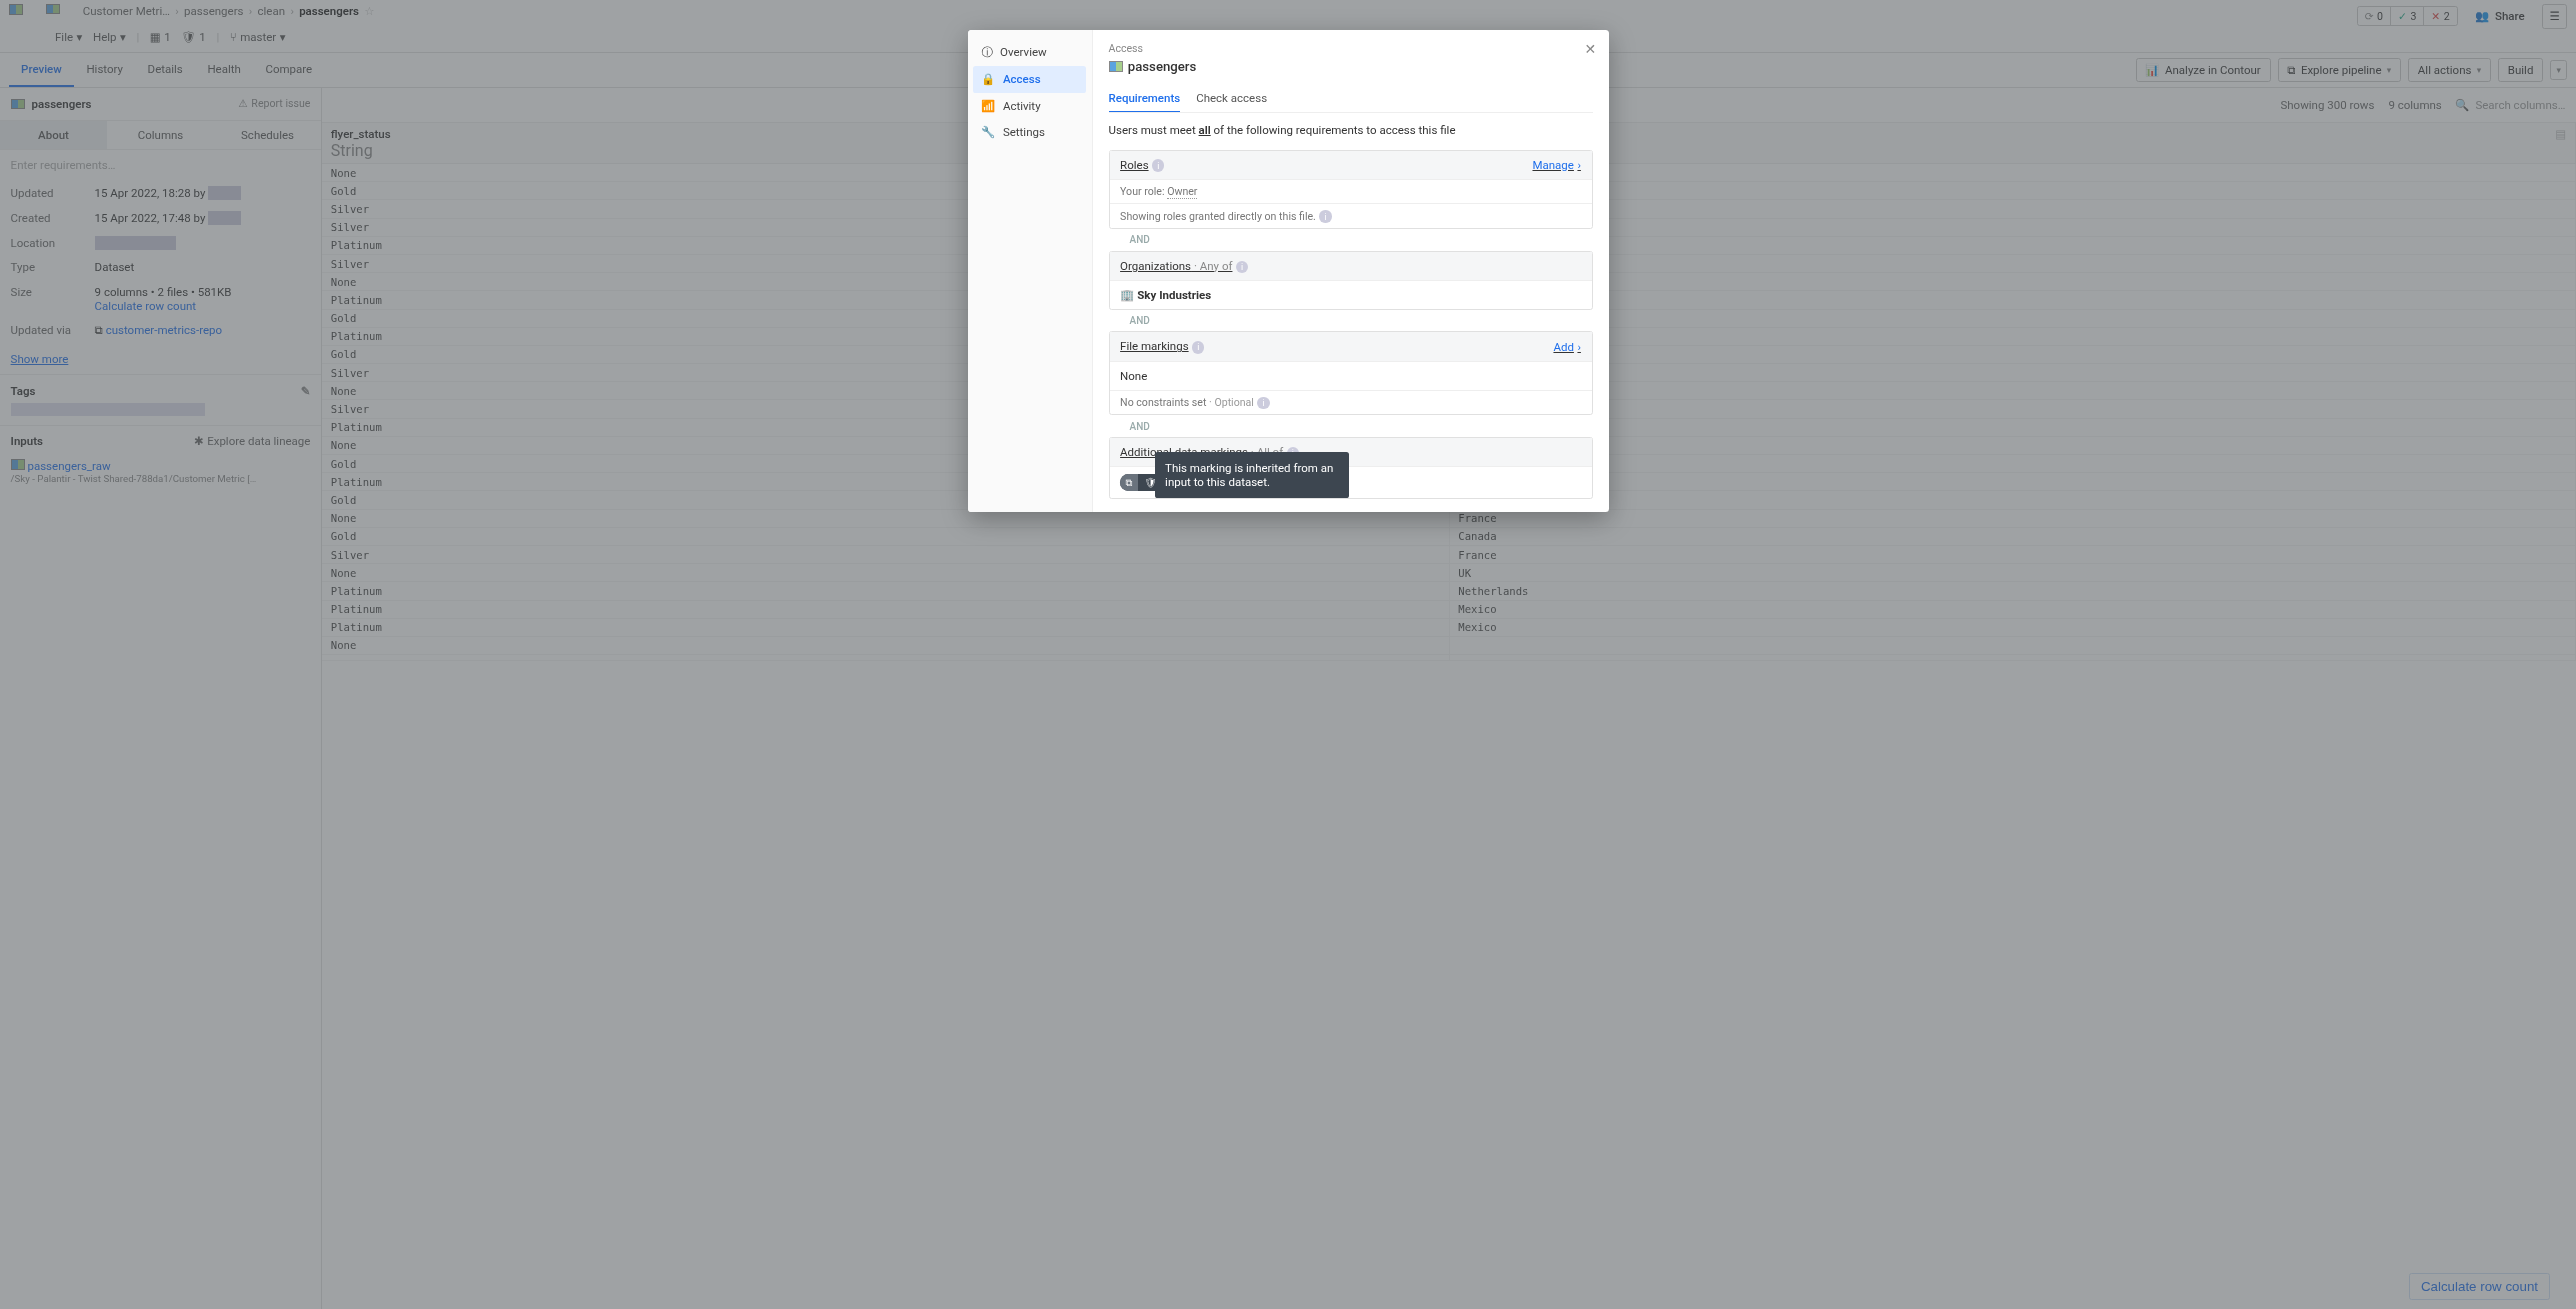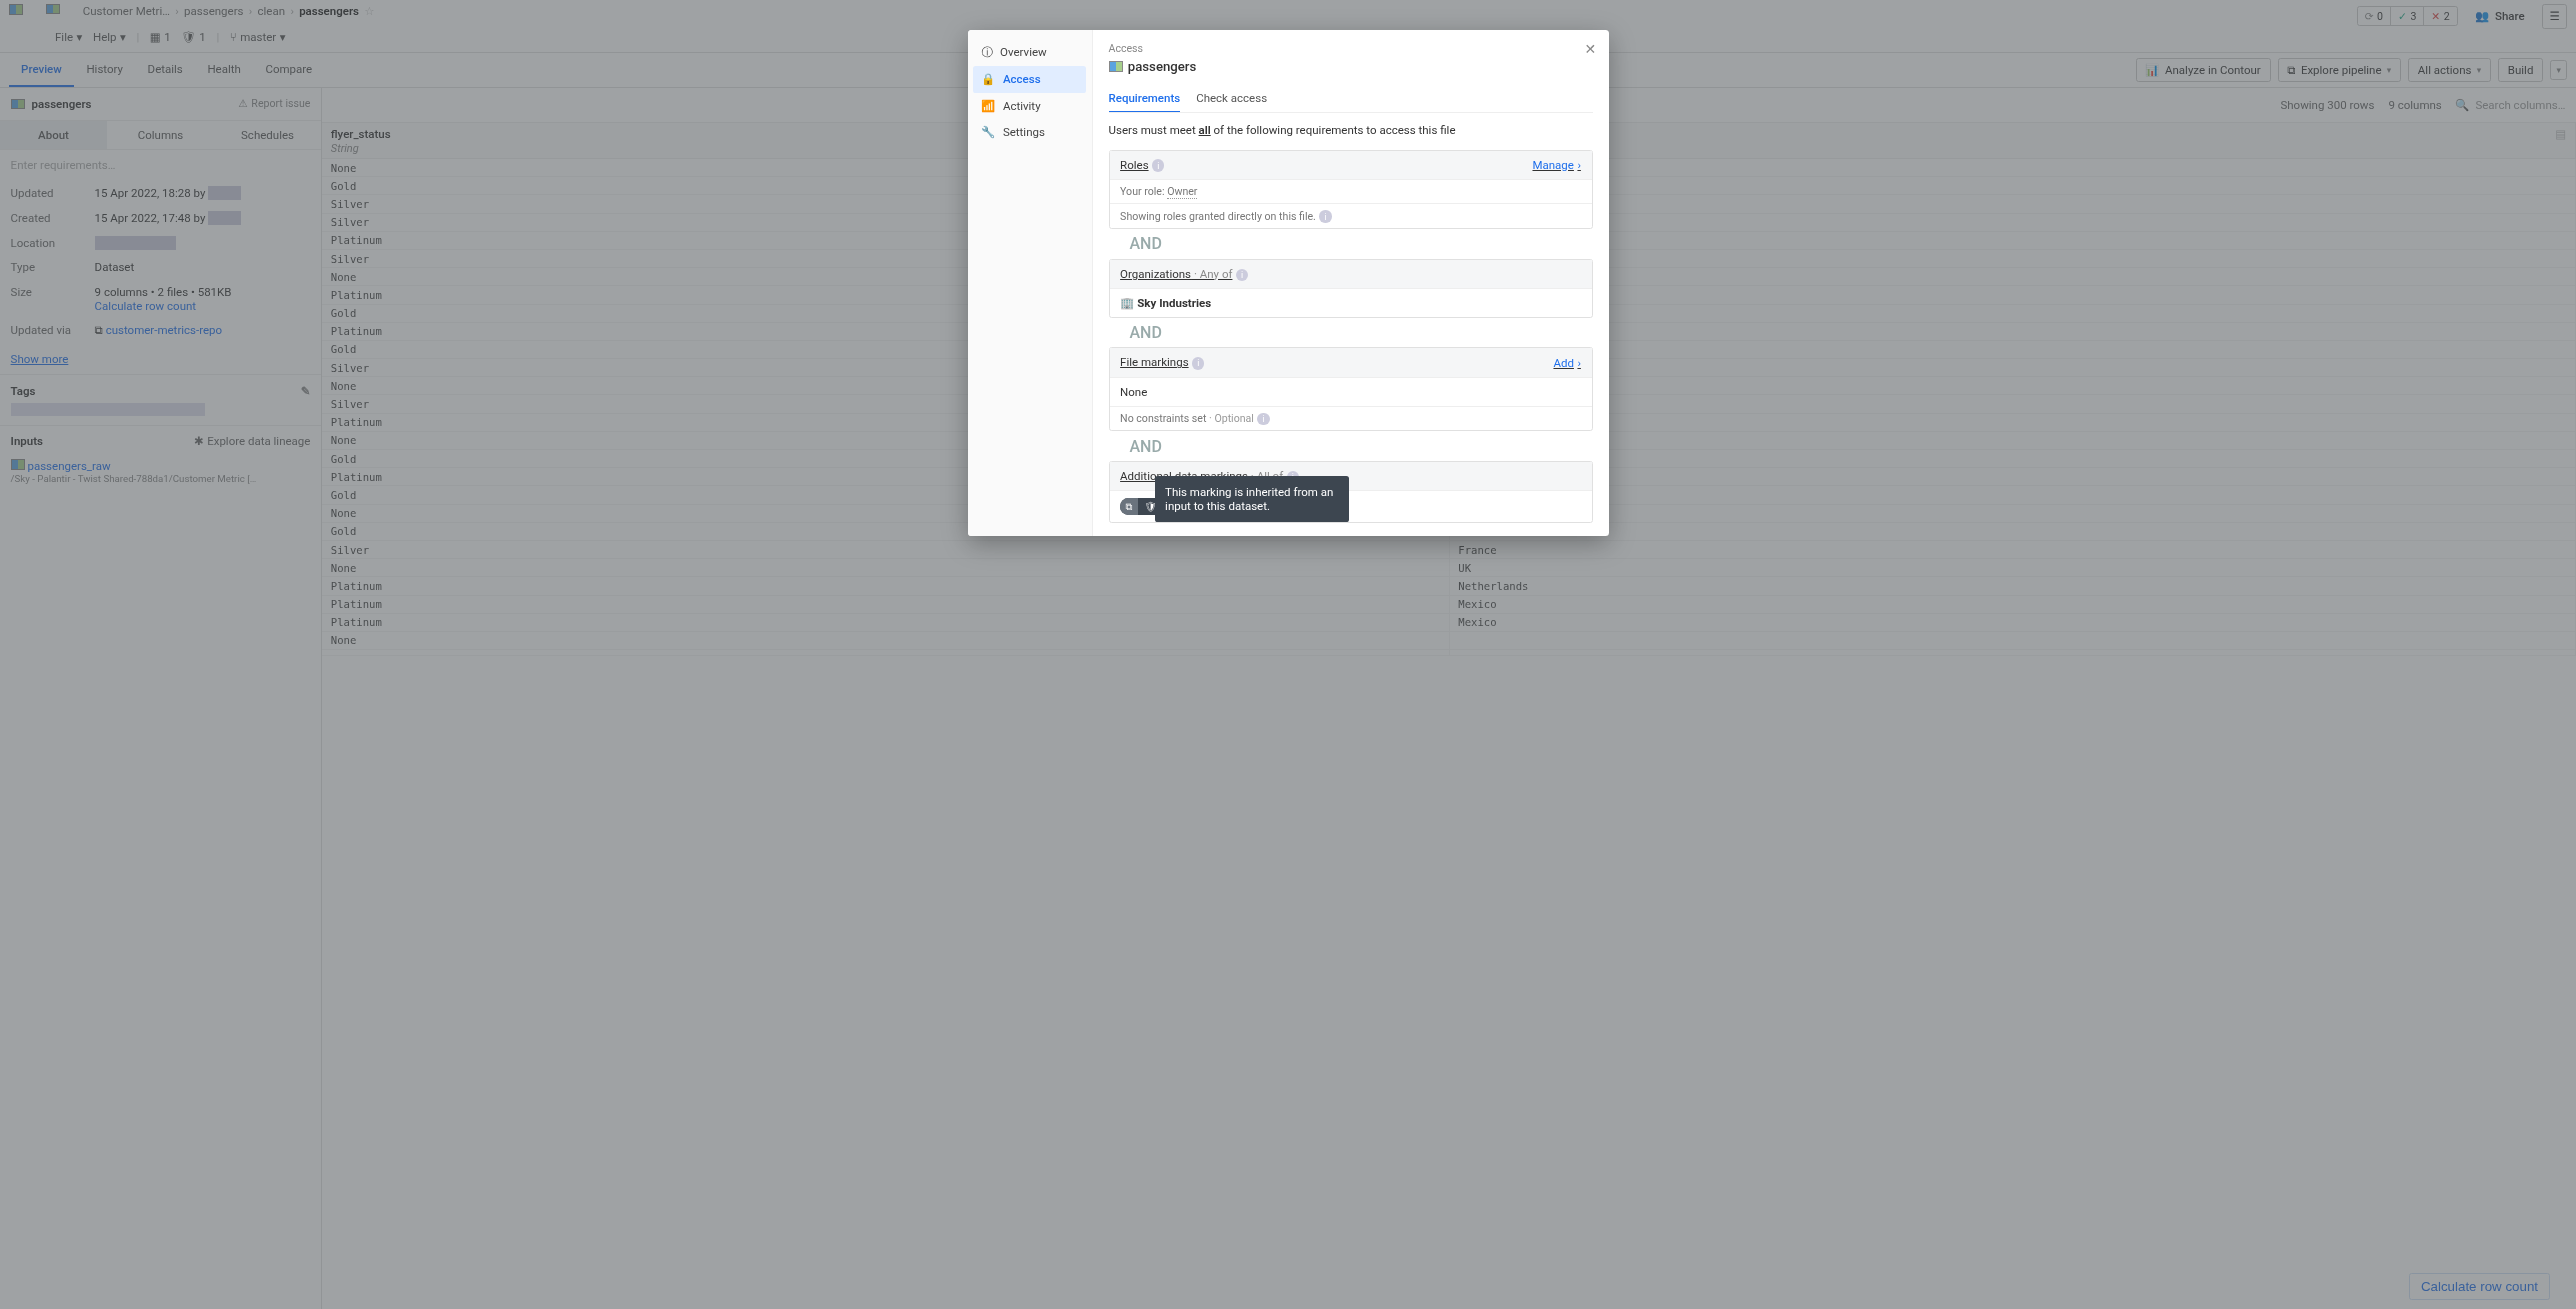--- a/index.html
+++ b/index.html
@@ -58,21 +58,21 @@
 .input-item .nm { color:#1f6feb; }
 .input-item .pth { color:#888; font-size:9.7px; }
 
 
 .tablearea { flex:1; display:flex; flex-direction:column; background:#fff;justify-content:space-between; }
 .tablebar { height:35px; border-bottom:0.9px solid #eee; display:flex; align-items:center; justify-content:flex-end; padding:0 10.6px; gap:14px; color:#666; }
 .searchcol { display:flex; align-items:center; gap:5.3px; color:#999; }
 .datatable { flex:1; overflow:auto; position:relative; }
 .datatable table { border-collapse:collapse; width:100%; }
 .datatable th { text-align:left; padding:3.5px 8.8px; background:#fafafa; border-bottom:0.9px solid #eee; border-right:0.9px solid #eee; font-weight:500; color:#333; position:sticky; top:0; }
-.datatable th .sub { color:#888; font-weight:400; font-size:11px;font-style:italic; }
+.datatable th .sub { color:#888; font-weight:400; font-size:16px; }
 .datatable td { padding:2.6px 8.8px; border-bottom:0.9px solid #f4f4f4; border-right:0.9px solid #f4f4f4; font-family:Menlo,monospace; font-size:10.6px; color:#444; }
 .calc-btn { position:absolute; bottom:8.8px; right:26.4px; border:0.9px solid #cfe0f5; background:#fff; color:#1f6feb; padding:5.3px 10.6px; border-radius:2.6px; }
 
 
 .overlay { position:fixed; inset:0; background:rgba(80,85,90,0.55); display:flex; align-items:flex-start; justify-content:center; padding-top:30px; }
 .modal { width:641px; background:#fff; border-radius:3.5px; box-shadow:0 7px 26.4px rgba(0,0,0,0.3); display:flex; overflow:hidden; max-height:652px; }
 .modal-nav { width:125px; background:#fafafa; border-right:0.9px solid #eee; padding:8.8px 5.3px; }
 .modal-nav-item { display:flex; align-items:center; gap:7px; padding:6.2px 8.8px; border-radius:2.6px; color:#444; cursor:pointer; font-size:11.5px; }
 .modal-nav-item.active { background:#e1edff; color:#1f6feb; font-weight:500; }
 .modal-body { flex:1; padding:12.3px 16px; position:relative; overflow:auto; }
@@ -81,21 +81,21 @@
 .modal-body .dsname { font-size:13.2px; font-weight:500; display:flex; align-items:center; gap:5.3px; margin-top:3.5px; margin-bottom:12.3px; }
 .modal-tabs { display:flex; gap:16px; border-bottom:0.9px solid #eee; margin-bottom:10.6px; }
 .modal-tab { padding:5.3px 0; color:#555; border-bottom:1.8px solid transparent; cursor:pointer; }
 .modal-tab.active { color:#1f6feb; border-bottom-color:#1f6feb; font-weight:500; }
 .instr { font-size:11.5px; color:#333; margin-bottom:12.3px; }
 .instr .all { text-decoration:underline; font-weight:600; }
 .panel { border:0.9px solid #e0e0e0; border-radius:2.6px; margin-bottom:0; }
 .panel-head { background:#f5f6f7; padding:7px 10.6px; display:flex; align-items:center; justify-content:space-between; border-bottom:0.9px solid #eee; font-size:11.5px;text-decoration:underline; }
 .panel-sub { padding:5.3px 10.6px; font-size:10.6px; color:#777; border-bottom:0.9px solid #eee; }
 .panel-body { padding:7px 10.6px; font-size:11.5px; }
-.and { color:#9aa; font-size:16px; font-weight:500; padding:5.3px 0 5.3px 21px; position:relative; }
+.and { color:#9aa; font-size:10px; font-weight:500; padding:5.3px 0 5.3px 21px; position:relative; }
 .and::before { content:""; position:absolute; left:25px; top:-1.8px; bottom:-1.8px; }
 .manage { color:#1f6feb; display:flex; align-items:center; gap:3.5px; cursor:pointer; }
 .info { display:inline-flex; width:12.3px; height:12.3px; border-radius:50%; background:#ccd; color:#fff; font-size:8.8px; align-items:center; justify-content:center; margin-left:3.5px; }
 .owner { border-bottom:0.9px dotted #999; }
 .pii-chip { display:inline-flex; align-items:center; background:#3d4650; color:#fff; border-radius:8.8px; font-size:9.7px; overflow:hidden; }
 .pii-chip .pre { background:#6a737d; padding:2.6px 5.3px; display:flex; align-items:center; }
 .pii-chip .txt { padding:2.6px 7px; }
 .tooltip { position:absolute; background:#3d4650; color:#fff; padding:8.8px 10.6px; border-radius:2.6px; font-size:11.5px; width:194px; left:62px; bottom:14px; }
 
 .ds-icon { width:14px; height:10.6px; background:linear-gradient(to right,#5aa3e0 50%,#a7d08c 50%); border:0.9px solid #888; display:inline-block; }

